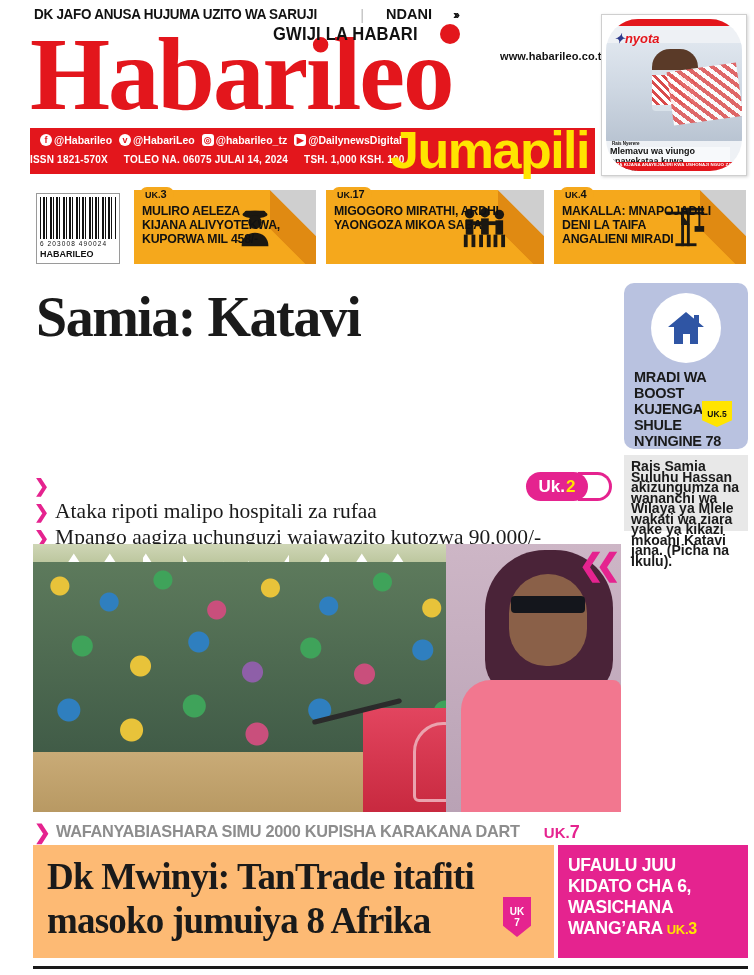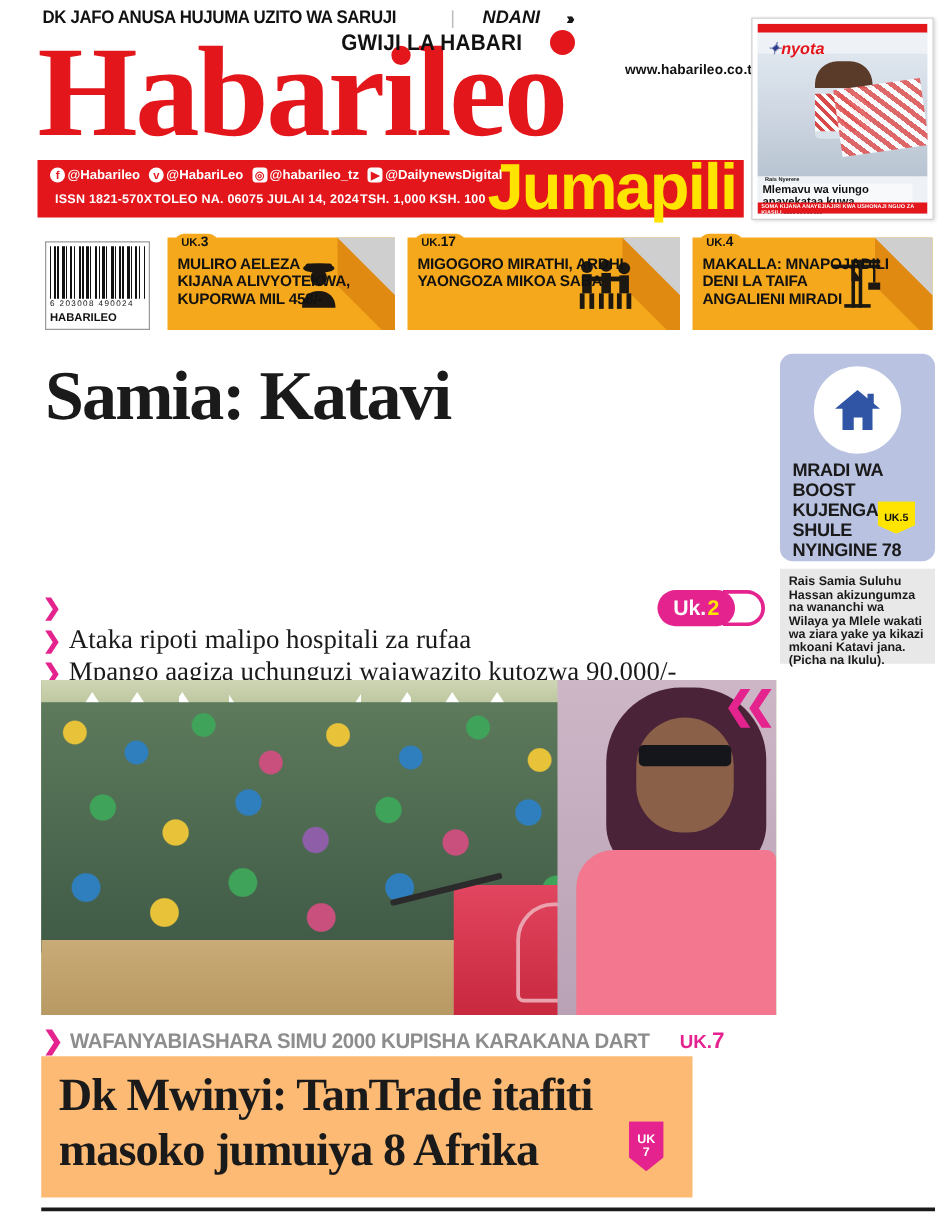--- a/index.html
+++ b/index.html
@@ -14,21 +14,21 @@
   .skyline {
     position:absolute; left:34px; top:4px; width:420px; height:20px;
     display:flex; align-items:center; gap:21px;
   }
   .skyline-text {
     font-weight:bold; font-size:14.5px; letter-spacing:-0.3px;
     color:#111; white-space:nowrap; font-stretch:condensed;
     transform:scaleX(0.93); transform-origin:left center;
   }
   .skyline-sep { color:#bdbdbd; font-size:15px; margin:0 1px; }
-  .skyline-ndani { font-weight:bold; font-size:14.5px; color:#111;font-style:italic; }
+  .skyline-ndani { font-weight:bold; font-size:14.5px; color:#111; }
   .chev-group { display:flex; align-items:center; color:#111; font-size:13px; letter-spacing:-3px; font-weight:bold;}
 
   
   .masthead { position:absolute; left:30px; top:22px; width:565px; height:120px; }
   .masthead-word {
     font-family:"Liberation Serif", serif;
     font-weight:bold; font-size:103px; line-height:104px; color:#e3161c;
     letter-spacing:-2px;
   }
   .gwiji {
@@ -56,37 +56,37 @@
     color:#fff; font-size:10.5px; font-weight:bold;
   }
   .soc { display:flex; align-items:center; gap:2px; }
   .soc-ic {
     width:12px; height:12px; border-radius:3px; background:#fff; color:#e3161c;
     display:inline-flex; align-items:center; justify-content:center;
     font-size:9px; font-weight:bold; line-height:1;
   }
   .soc-ic.round { border-radius:50%; }
   .issnline {
-    position:absolute; left:14px; top:26px;
+    position:absolute; left:0; top:26px;
     color:#fff; font-size:10px; font-weight:bold; letter-spacing:0.2px;
-    display:flex; gap:1px;
+    display:flex; gap:16px;
   }
   .jumapili {
     position:absolute; right:6px; top:-6px;
     font-size:52px; font-weight:bold; color:#ffe400; letter-spacing:-1.5px;
     font-family:"Liberation Sans", sans-serif; line-height:56px;
   }
 
   
   .suppl {
     position:absolute; left:601px; top:14px; width:146px; height:162px;
     background:#fff; border:1px solid #cfcfcf; padding:4px;
     box-shadow:1px 1px 3px rgba(0,0,0,.18);
   }
-  .suppl-inner { position:relative; width:100%; height:100%; overflow:hidden; background:#eef1f5; }
+  .suppl-inner { position:relative; width:100%; height:100%; overflow:hidden; background:#eef1f5;border-radius:32px; }
   .suppl-topbar { height:7px; background:#e3161c; }
   .suppl-logo { position:absolute; left:8px; top:12px; font-size:13px; font-weight:bold; color:#e3161c; font-style:italic; }
   .suppl-logo .star { color:#2d3a8c; }
   .suppl-photo {
     position:absolute; left:0; top:24px; width:100%; height:98px;
     background:
       radial-gradient(circle at 55% 45%, #6b4a33 0 16%, transparent 17%),
       linear-gradient(180deg,#dfe6ee 0%, #cfd8e3 45%, #b9c4d2 100%);
   }
   .suppl-fabric {
@@ -196,21 +196,21 @@
   }
   .uk5 {
     position:absolute; left:78px; top:118px; width:30px; height:26px;
     background:#ffe400; color:#111; font-size:8.5px; font-weight:bold;
     display:flex; align-items:center; justify-content:center;
     clip-path:polygon(0 0,100% 0,100% 74%,50% 100%,0 74%);
   }
   .rail-caption {
     position:absolute; left:624px; top:455px; width:124px; height:76px;
     background:#e8e8e8; padding:6px 7px;
-    font-size:10px; line-height:10.5px; color:#1a1a1a; font-weight:bold;
+    font-size:14px; line-height:10.5px; color:#1a1a1a; font-weight:bold;
   }
 
   
   .photo {
     position:absolute; left:33px; top:544px; width:588px; height:268px;
     overflow:hidden; background:#9fae7a;
   }
   .ph-sky { position:absolute; left:0; top:0; width:100%; height:22px;
     background:linear-gradient(180deg,#cfd6b6,#b9c49a); }
   .ph-tents { position:absolute; left:30px; top:4px; width:360px; height:22px;
@@ -523,16 +523,24 @@
     <div class="bl-head">
       <div>Dk Mwinyi: TanTrade itafiti</div>
       <div>masoko jumuiya 8 Afrika</div>
     </div>
     <div class="uk7-shield">
       <span>UK</span>
       <span>7</span>
     </div>
   </div>
 
+  <div class="bottom-right">
+    <div class="br-head">
+      <span>UFAULU JUU KIDATO CHA 6, WASICHANA WANG’ARA</span>
+      <span class="br-uk">
+        <span>UK.</span><b>3</b>
+      </span>
+    </div>
+  </div>
 
   <div class="bottom-rule"></div>
 
 </div>
 
 </body></html>

